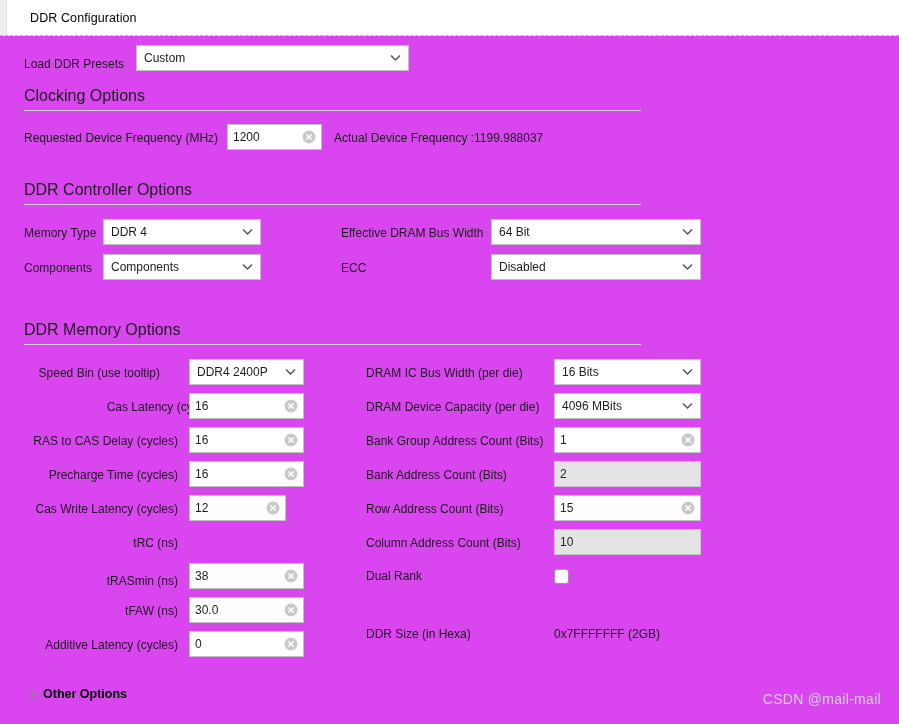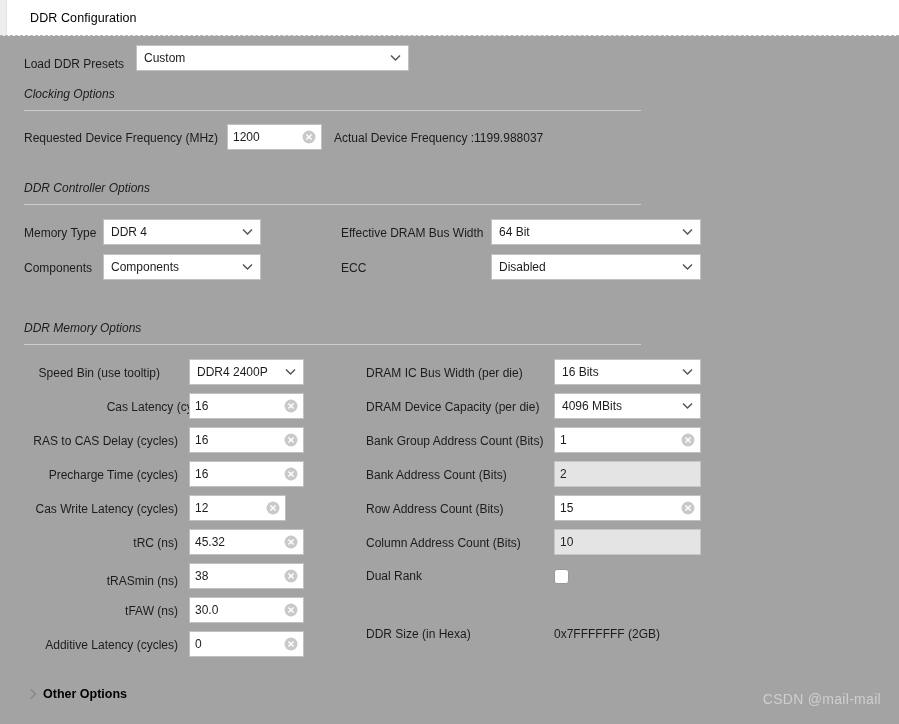--- a/index.html
+++ b/index.html
@@ -34,38 +34,37 @@
   .dashed-sep {
     position: absolute;
     left: 0px; top: 35px;
     width: 899px;
     border-top: 1px dashed #b5b5b5;
   }
   .canvas {
     position: absolute;
     left: 0; top: 36px;
     width: 899px; height: 688px;
-    background: #a3a3a3;
+    background: #d946ef;
   }
   .lbl {
     position: absolute;
     font-size: 12px;
     color: #1c1c1c;
     white-space: nowrap;
     line-height: 14px;
   }
   .lbl.right {
     text-align: right;
   }
   .section-head {
     position: absolute;
-    font-size: 12px;
-    color: #1c1c1c;
-    white-space: nowrap;
-    font-style: italic;
+    font-size: 16px;
+    color: #1c1c1c;
+    white-space: nowrap;
   }
   .section-rule {
     position: absolute;
     left: 24px;
     width: 617px;
     border-top: 1px solid #cdcdcd;
   }
   .field {
     position: absolute;
     box-sizing: border-box;
@@ -253,27 +252,20 @@
   <div class="lbl right" style="left:0px; top:466px; width:178px;">Cas Write Latency (cycles)</div>
   <div class="field" style="left:189px; top:459px; width:97px;">
     <span>12</span>
     <svg class="clear-ico" viewBox="0 0 14 14">
         <circle cx="7" cy="7" r="6.5" fill="#c9c9c9"></circle>
         <path d="M4.4 4.4 L9.6 9.6 M9.6 4.4 L4.4 9.6" stroke="#ffffff" stroke-width="1.4"></path>
       </svg>
   </div>
 
   <div class="lbl right" style="left:0px; top:500px; width:178px;">tRC (ns)</div>
-  <div class="field" style="left:189px; top:493px; width:115px;">
-    <span>45.32</span>
-    <svg class="clear-ico" viewBox="0 0 14 14">
-        <circle cx="7" cy="7" r="6.5" fill="#c9c9c9"></circle>
-        <path d="M4.4 4.4 L9.6 9.6 M9.6 4.4 L4.4 9.6" stroke="#ffffff" stroke-width="1.4"></path>
-      </svg>
-  </div>
 
   <div class="lbl right" style="left:0px; top:538px; width:178px;">tRASmin (ns)</div>
   <div class="field" style="left:189px; top:527px; width:115px;">
     <span>38</span>
     <svg class="clear-ico" viewBox="0 0 14 14">
         <circle cx="7" cy="7" r="6.5" fill="#c9c9c9"></circle>
         <path d="M4.4 4.4 L9.6 9.6 M9.6 4.4 L4.4 9.6" stroke="#ffffff" stroke-width="1.4"></path>
       </svg>
   </div>
 

